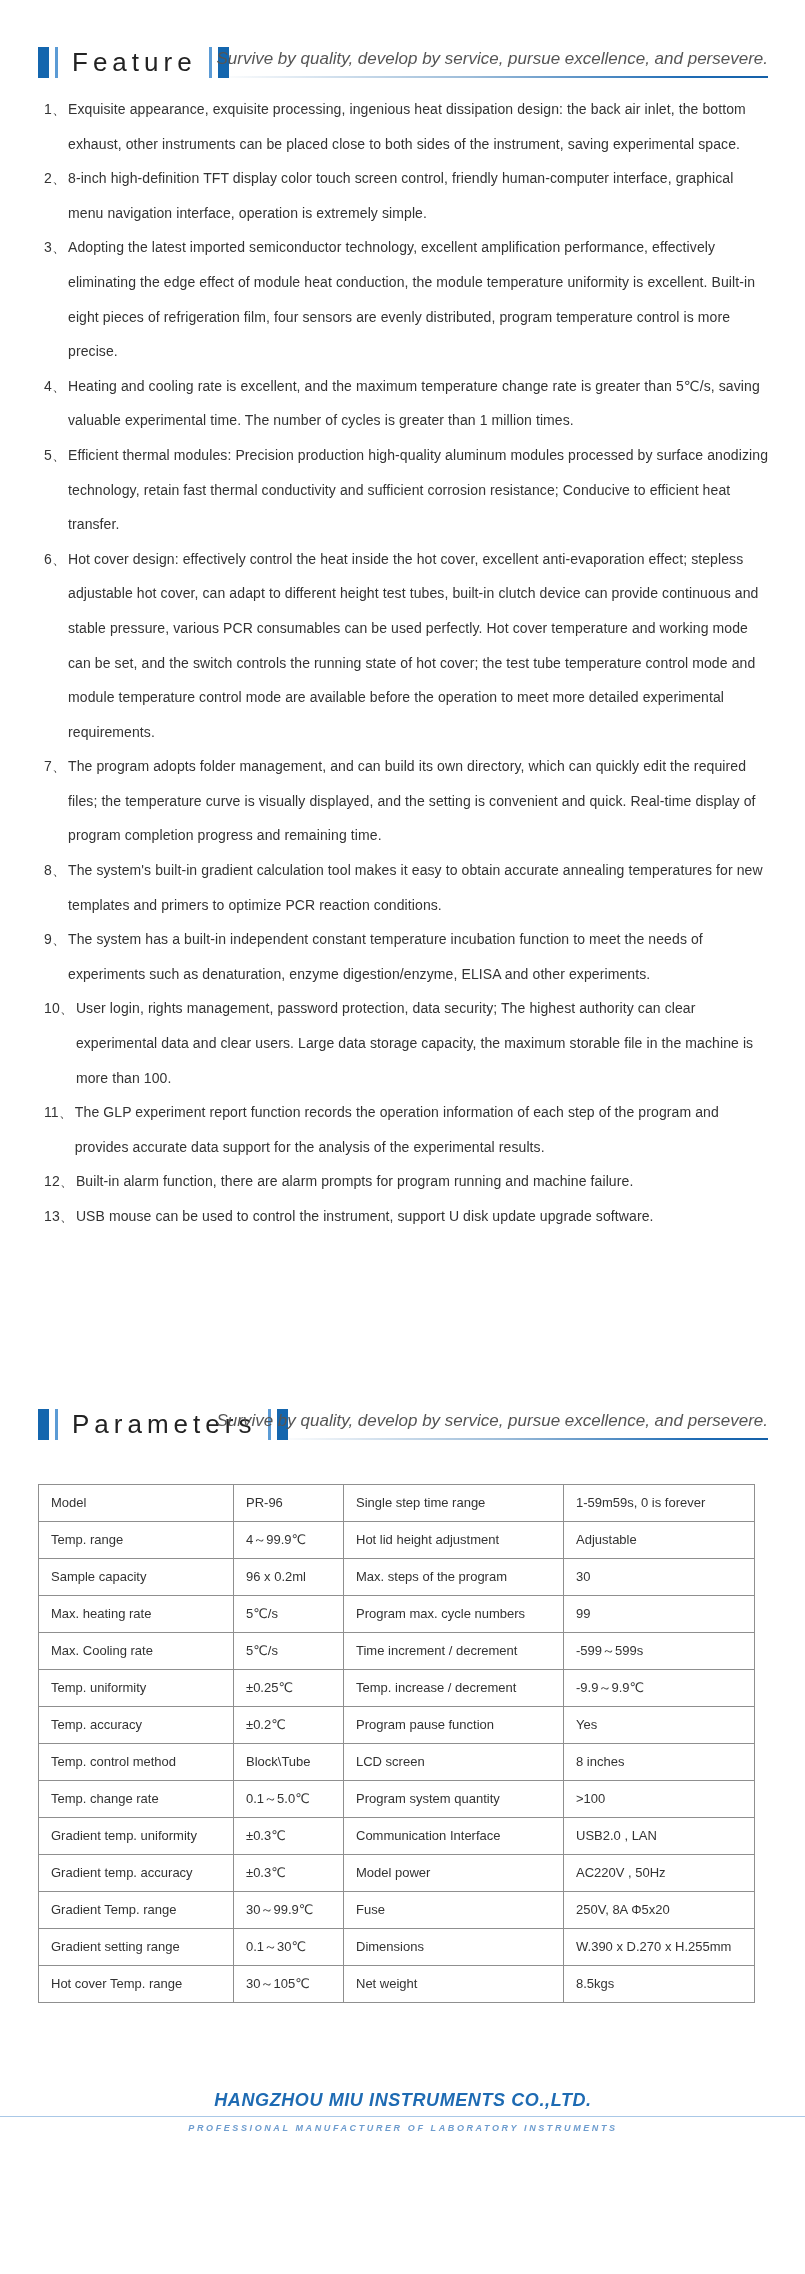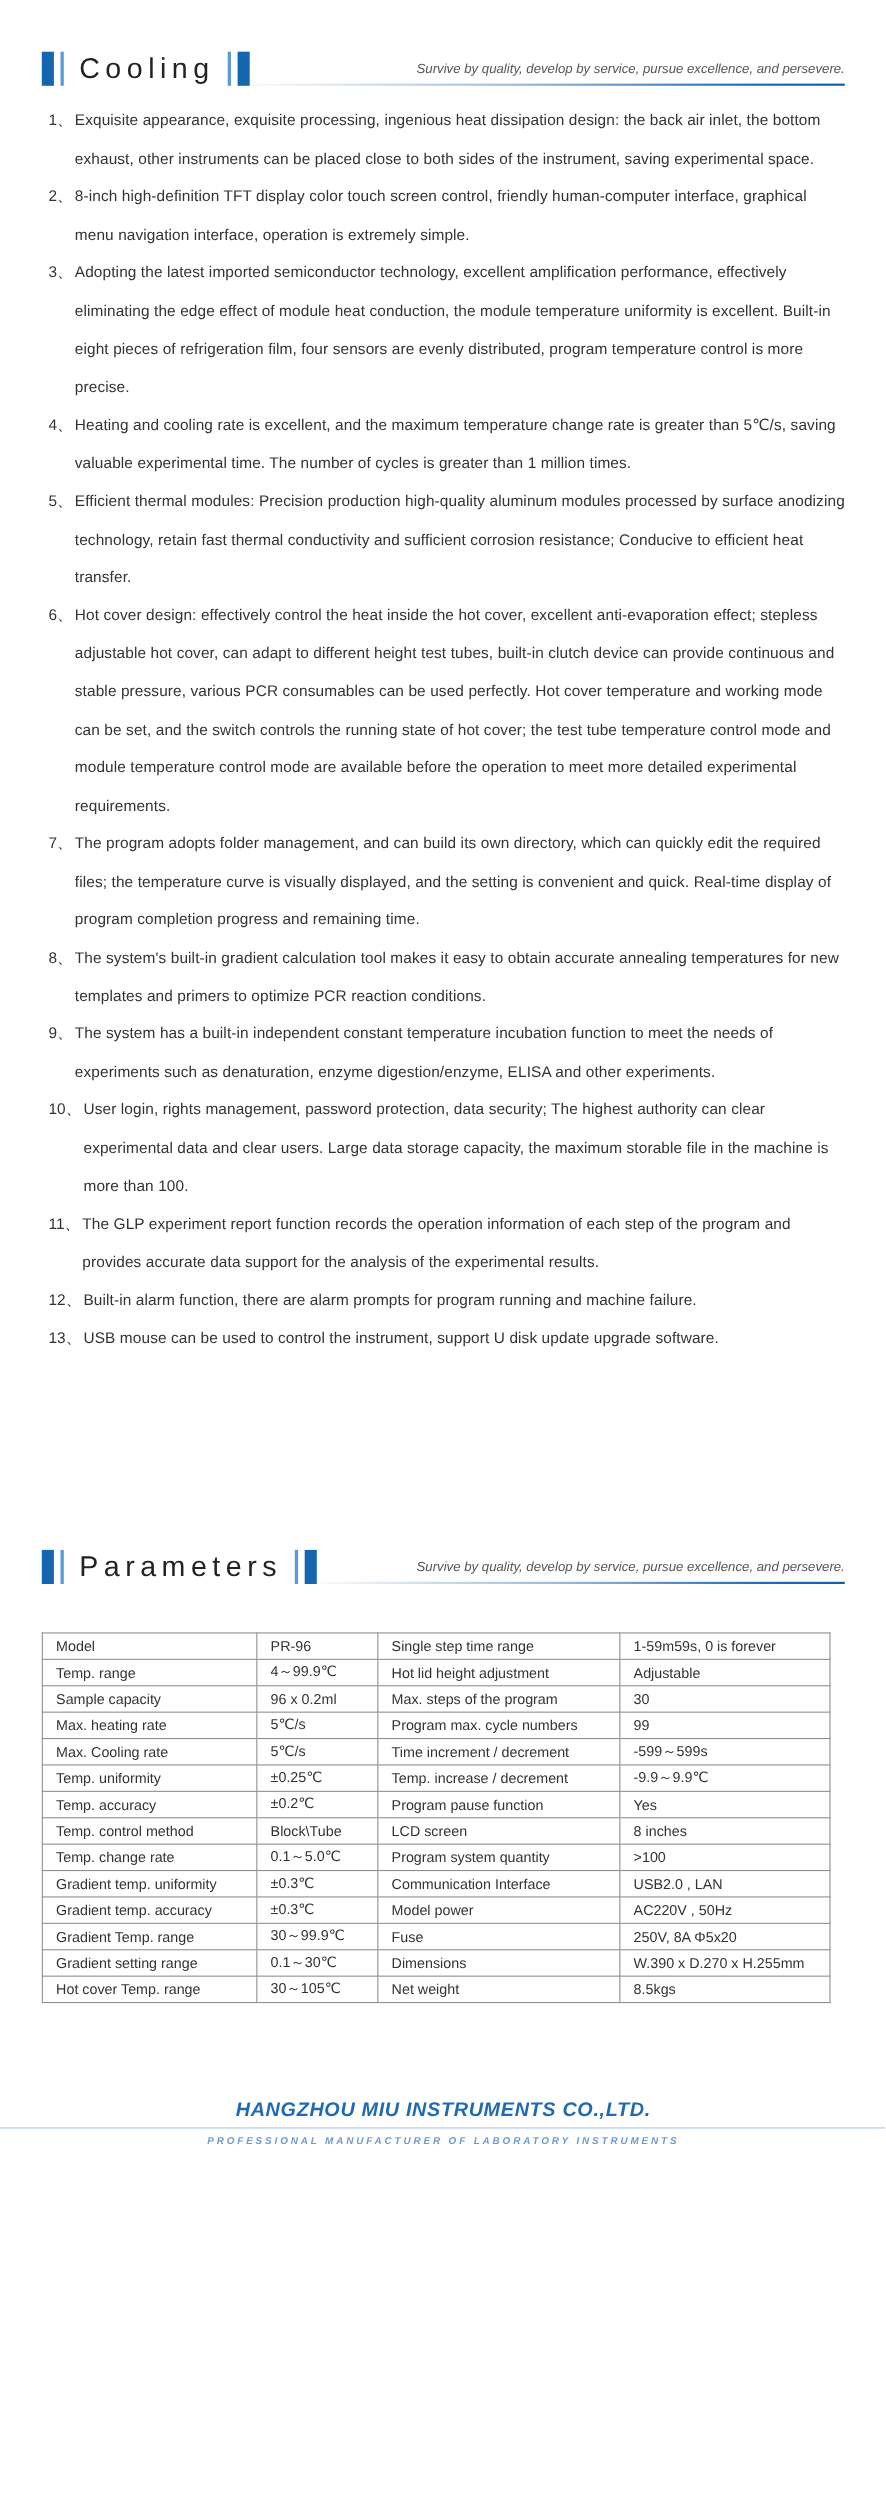--- a/index.html
+++ b/index.html
@@ -41,21 +41,21 @@
   }
   .head-right {
     flex: 1;
     display: flex;
     flex-direction: column;
     align-items: flex-end;
     justify-content: flex-end;
     min-width: 0;
   }
   .tagline {
-    font-size: 12px;
+    font-size: 17px;
     font-style: italic;
     color: #555;
     margin-bottom: 7px;
     white-space: nowrap;
   }
   .grad-rule {
     width: 100%;
     height: 2px;
     background: linear-gradient(90deg, rgba(190,205,220,0.08), #9cbcd9 45%, #1f6cb5 85%, #1460a8);
   }
@@ -77,21 +77,21 @@
   .params-wrap { margin-top: 44px; }
   .params-table {
     border-collapse: collapse;
     table-layout: fixed;
     width: 716px;
     font-size: 13px;
     color: #333;
   }
   .params-table td {
     border: 1px solid #8f8f8f;
-    height: 24px;
+    height: 37px;
     padding: 0 6px 0 12px;
     vertical-align: middle;
     overflow: hidden;
     white-space: nowrap;
   }
 
   
   .footer { margin-top: 86px; text-align: center; font-style: italic; }
   .company-name {
     font-size: 18px;
@@ -118,21 +118,21 @@
 </head>
 <body>
 
 <div class="page">
 
   <div class="sec-head">
     <div class="head-left">
       <span class="bar thick"></span>
         <span class="bargap"></span>
         <span class="bar thin"></span>
-      <h1 class="sec-title">Cooling</h1>
+      <h1 class="sec-title">Feature</h1>
       <span class="bar thin"></span>
         <span class="bargap"></span>
         <span class="bar thick"></span>
     </div>
     <div class="head-right">
       <div class="tagline">Survive by quality, develop by service, pursue excellence, and persevere.</div>
       <div class="grad-rule"></div>
     </div>
   </div>
 

